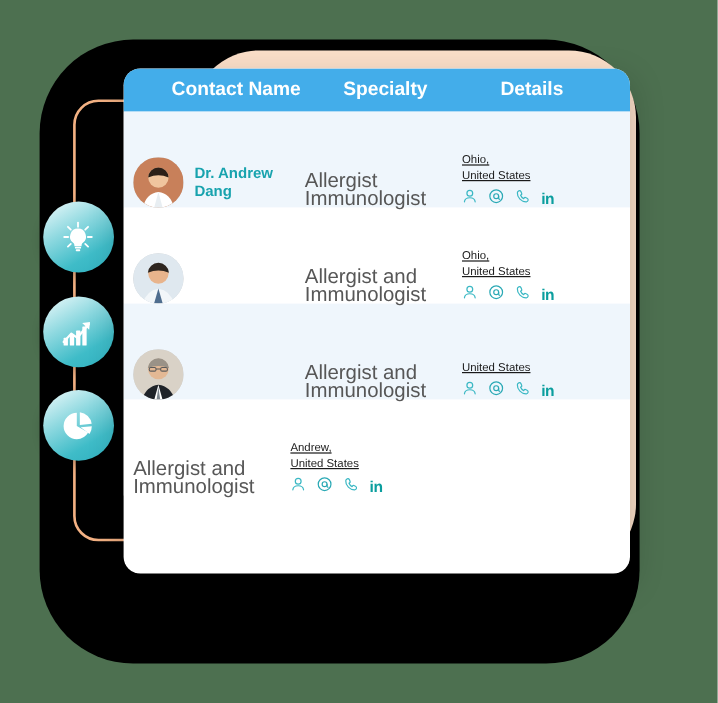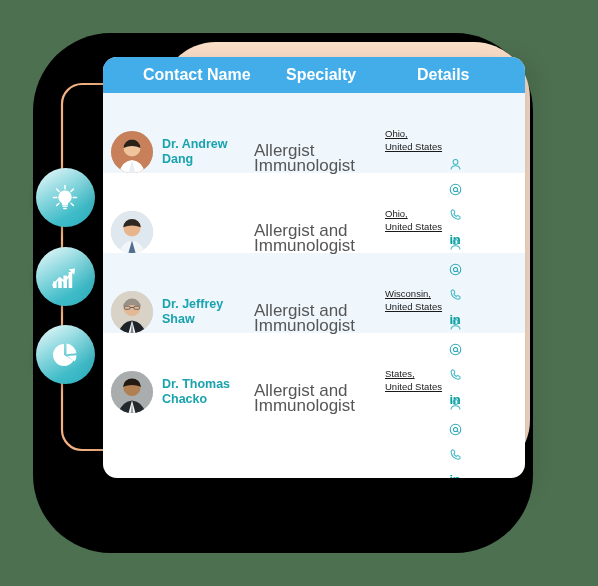--- a/index.html
+++ b/index.html
@@ -157,21 +157,20 @@
     color: #1a1a1a;
     font-size: 9.5px;
     line-height: 13px;
   }
   .detail-loc { margin-bottom: 5px; text-decoration: underline; }
   .detail-icons {
     display: flex;
     align-items: center;
     gap: 9px;
     height: 15px;
-    flex-direction: column;
   }
   .detail-icons .ic { display: block; }
   .li-mark {
     color: #0b9e9e;
     font-size: 13px;
     font-weight: bold;
     letter-spacing: -0.4px;
     line-height: 13px;
   }
 </style>
@@ -336,26 +335,24 @@
             <circle cx="21" cy="16.5" r="8.6" fill="#e3b894"></circle>
             <path d="M21 7.6 a8.9 8.9 0 0 1 8.9 8.2 q-8.9 -3.4 -17.8 0 A8.9 8.9 0 0 1 21 7.6 z" fill="#9a9287"></path>
             <rect x="13.4" y="15.2" width="5.6" height="3.1" rx="1.2" fill="none" stroke="#5b5b5b" stroke-width="0.9"></rect>
             <rect x="22.9" y="15.2" width="5.6" height="3.1" rx="1.2" fill="none" stroke="#5b5b5b" stroke-width="0.9"></rect>
             <line x1="19" y1="16.5" x2="22.9" y2="16.5" stroke="#5b5b5b" stroke-width="0.9"></line>
             <path d="M7.5 42 q3 -11 13.5 -12.4 q10.5 1.4 13.5 12.4 z" fill="#1e2329"></path>
             <path d="M21 29.6 l-3.4 12.4 h6.8 z" fill="#ffffff"></path>
             <path d="M21 31.5 l-1.5 10.5 h3 z" fill="#7e8890"></path>
           </svg>
         </div>
-        <div class="contact-name">Dr. Jeffrey Shaw</div>
       </div>
       <div class="spec-cell">Allergist and Immunologist</div>
       <div class="detail-cell">
         <div class="detail-loc">
-          <div>Wisconsin,</div>
           <div>United States</div>
         </div>
         <div class="detail-icons">
           <span class="ic">
             <svg width="13" height="13" viewBox="0 0 14 14">
                 <circle cx="7" cy="4.3" r="2.6" fill="none" stroke="#3bb8c4" stroke-width="1.1"></circle>
                 <path d="M2.2 12 q0.4 -3.6 4.8 -3.6 q4.4 0 4.8 3.6" fill="none" stroke="#3bb8c4" stroke-width="1.1" stroke-linecap="round"></path>
               </svg>
           </span>
           <span class="ic">
@@ -369,37 +366,24 @@
             <svg width="13" height="13" viewBox="0 0 14 14">
                 <path d="M3.6 2.2 q1.4 -0.4 2 0.9 l0.6 1.4 q0.3 0.7 -0.4 1.2 l-0.6 0.5 q0.9 2.1 2.7 3 l0.5 -0.6 q0.5 -0.7 1.2 -0.4 l1.4 0.6 q1.3 0.6 0.9 2 q-0.3 1.1 -1.6 1.2 q-3.2 0.1 -5.7 -2.4 Q2.1 7.1 2.3 3.9 q0.1 -1.3 1.3 -1.7 z" fill="none" stroke="#3bb8c4" stroke-width="1.1" stroke-linejoin="round"></path>
               </svg>
           </span>
           <span class="li-mark">in</span>
         </div>
       </div>
     </div>
 
     <div class="row plain">
-      <div class="name-cell">
-        <div class="avatar">
-          <svg width="42" height="42" viewBox="0 0 42 42">
-            <rect width="42" height="42" fill="#a9adae"></rect>
-            <circle cx="21" cy="16.5" r="8.6" fill="#b07f52"></circle>
-            <path d="M21 7.4 a9 9 0 0 1 9 8.4 q-9 -3.6 -18 0 A9 9 0 0 1 21 7.4 z" fill="#241a14"></path>
-            <path d="M7.5 42 q3 -11 13.5 -12.4 q10.5 1.4 13.5 12.4 z" fill="#23282d"></path>
-            <path d="M21 29.6 l-3.4 12.4 h6.8 z" fill="#ffffff"></path>
-            <path d="M21 31.8 l-1.4 10.2 h2.8 z" fill="#9ba3a8"></path>
-          </svg>
-        </div>
-        <div class="contact-name">Dr. Thomas Chacko</div>
-      </div>
       <div class="spec-cell">Allergist and Immunologist</div>
       <div class="detail-cell">
         <div class="detail-loc">
-          <div>States,</div>
+          <div>Andrew,</div>
           <div>United States</div>
         </div>
         <div class="detail-icons">
           <span class="ic">
             <svg width="13" height="13" viewBox="0 0 14 14">
                 <circle cx="7" cy="4.3" r="2.6" fill="none" stroke="#3bb8c4" stroke-width="1.1"></circle>
                 <path d="M2.2 12 q0.4 -3.6 4.8 -3.6 q4.4 0 4.8 3.6" fill="none" stroke="#3bb8c4" stroke-width="1.1" stroke-linecap="round"></path>
               </svg>
           </span>
           <span class="ic">

